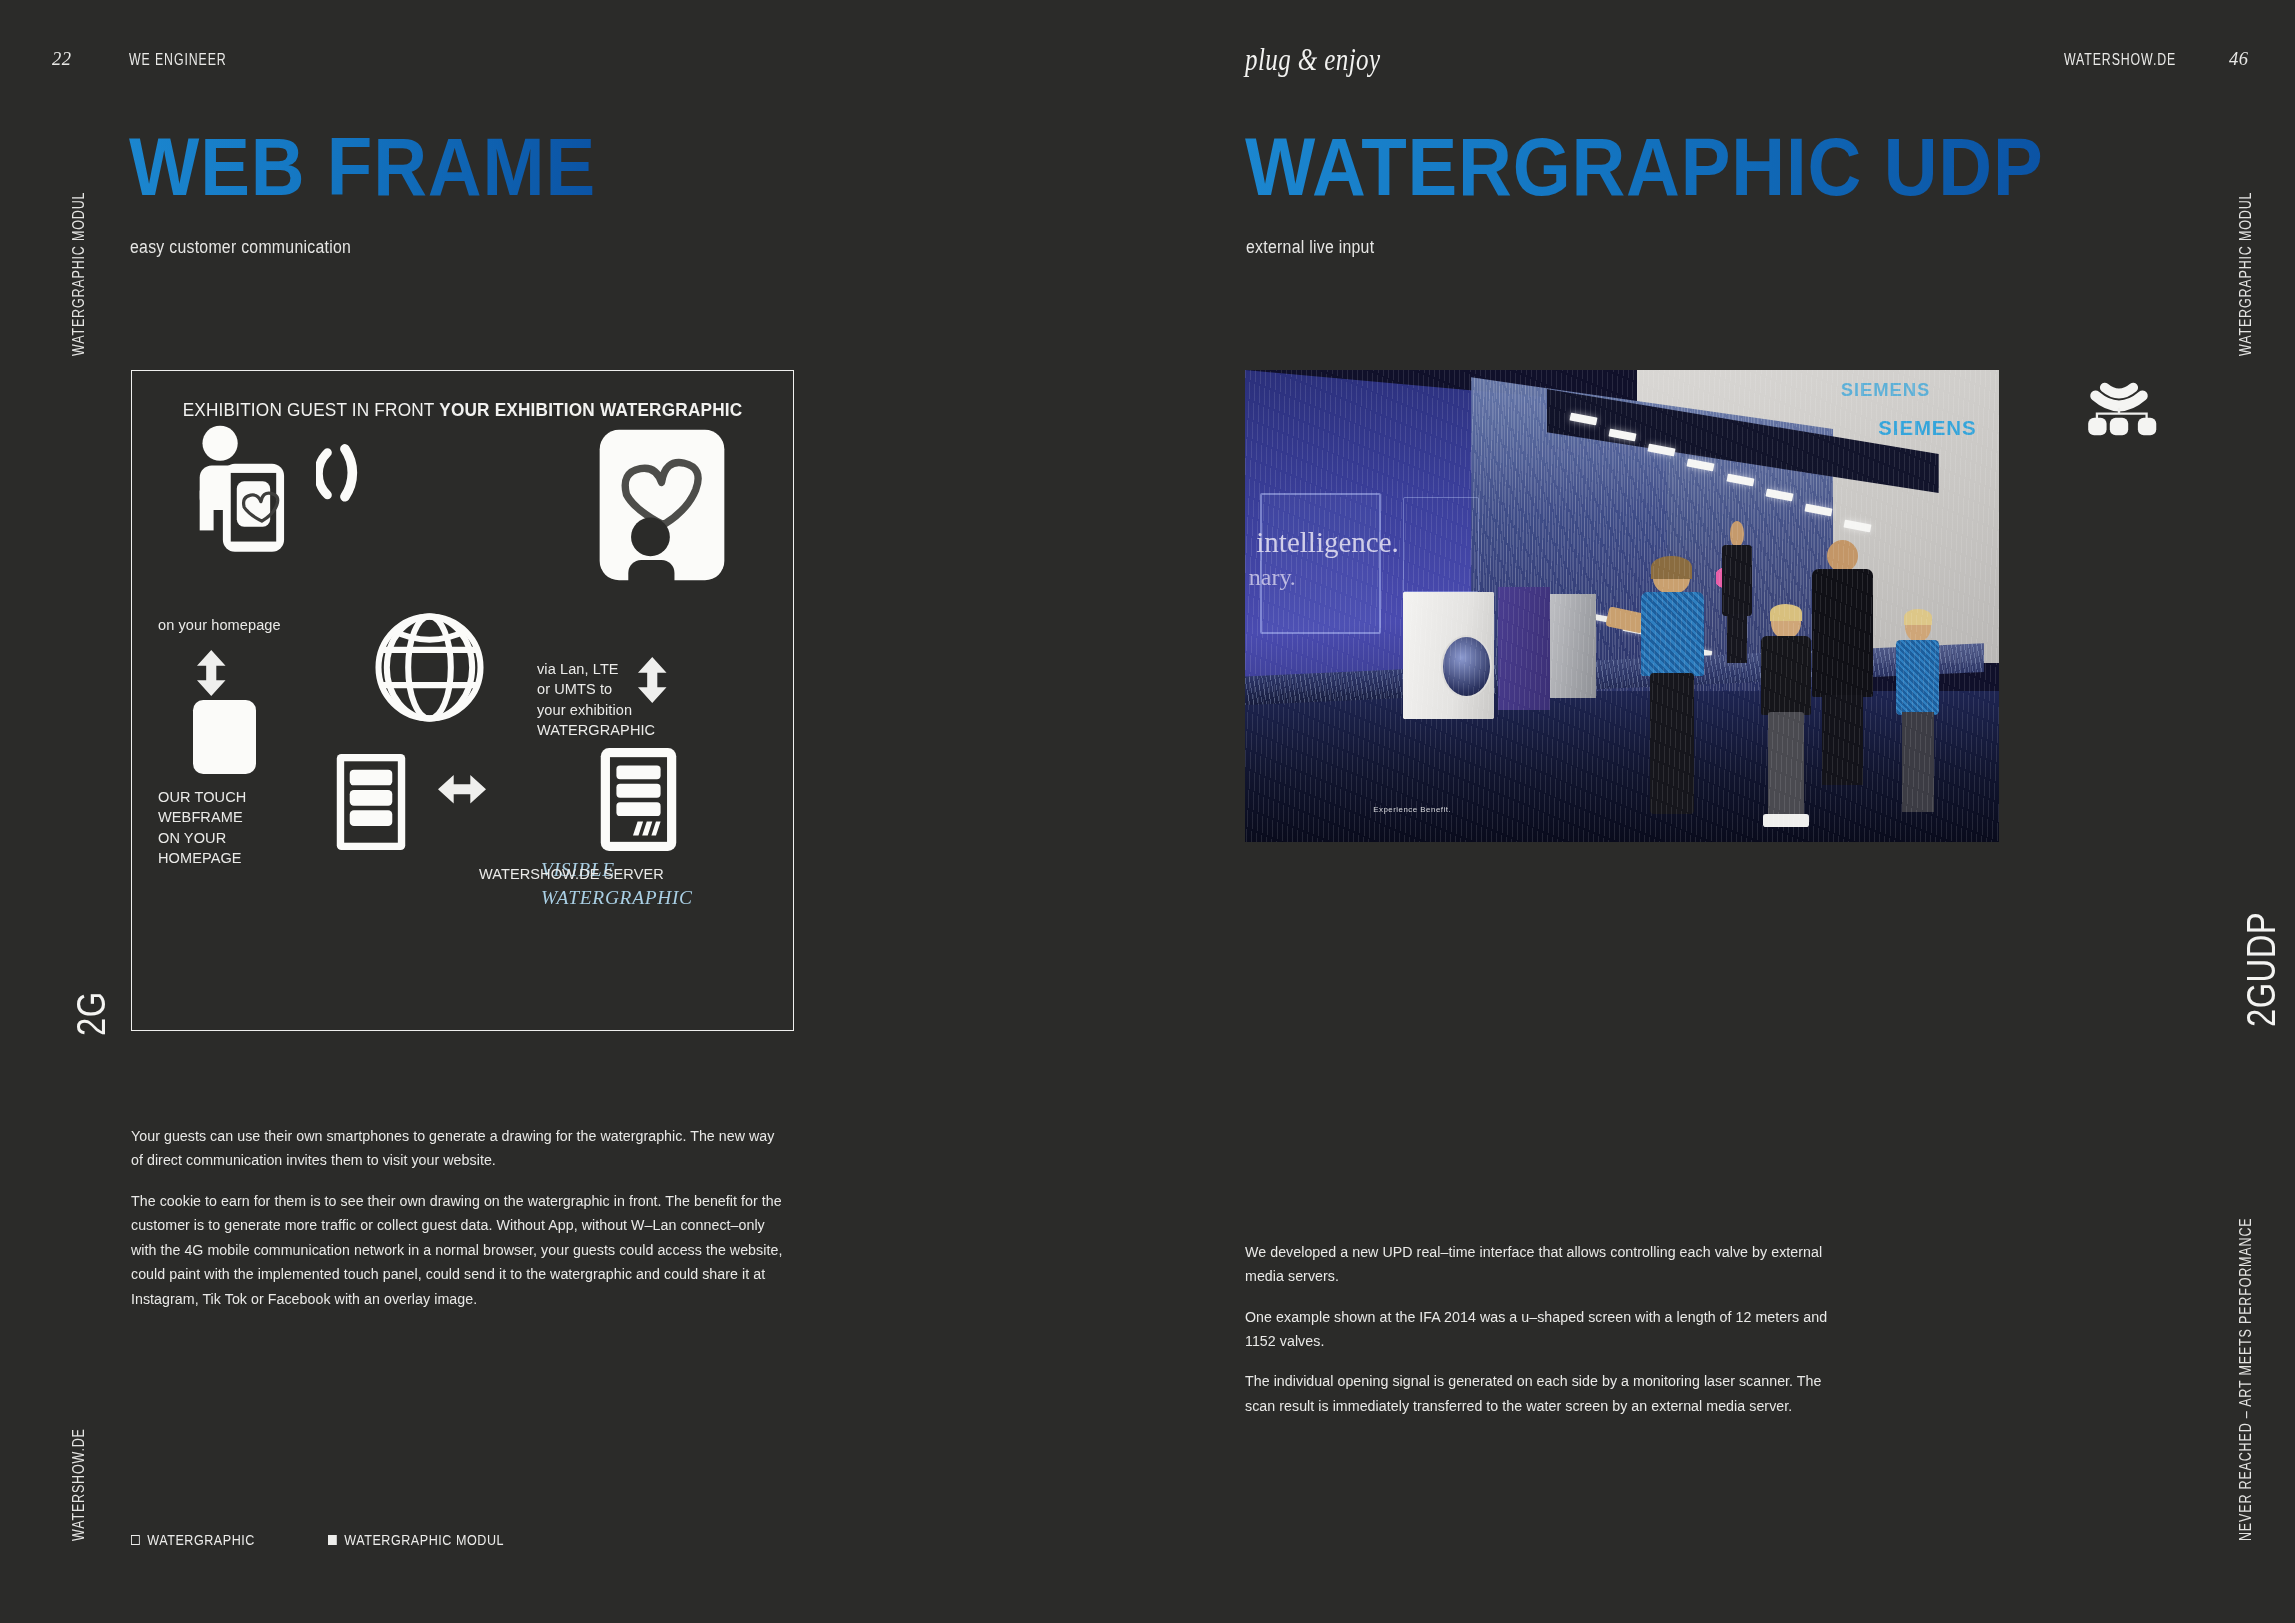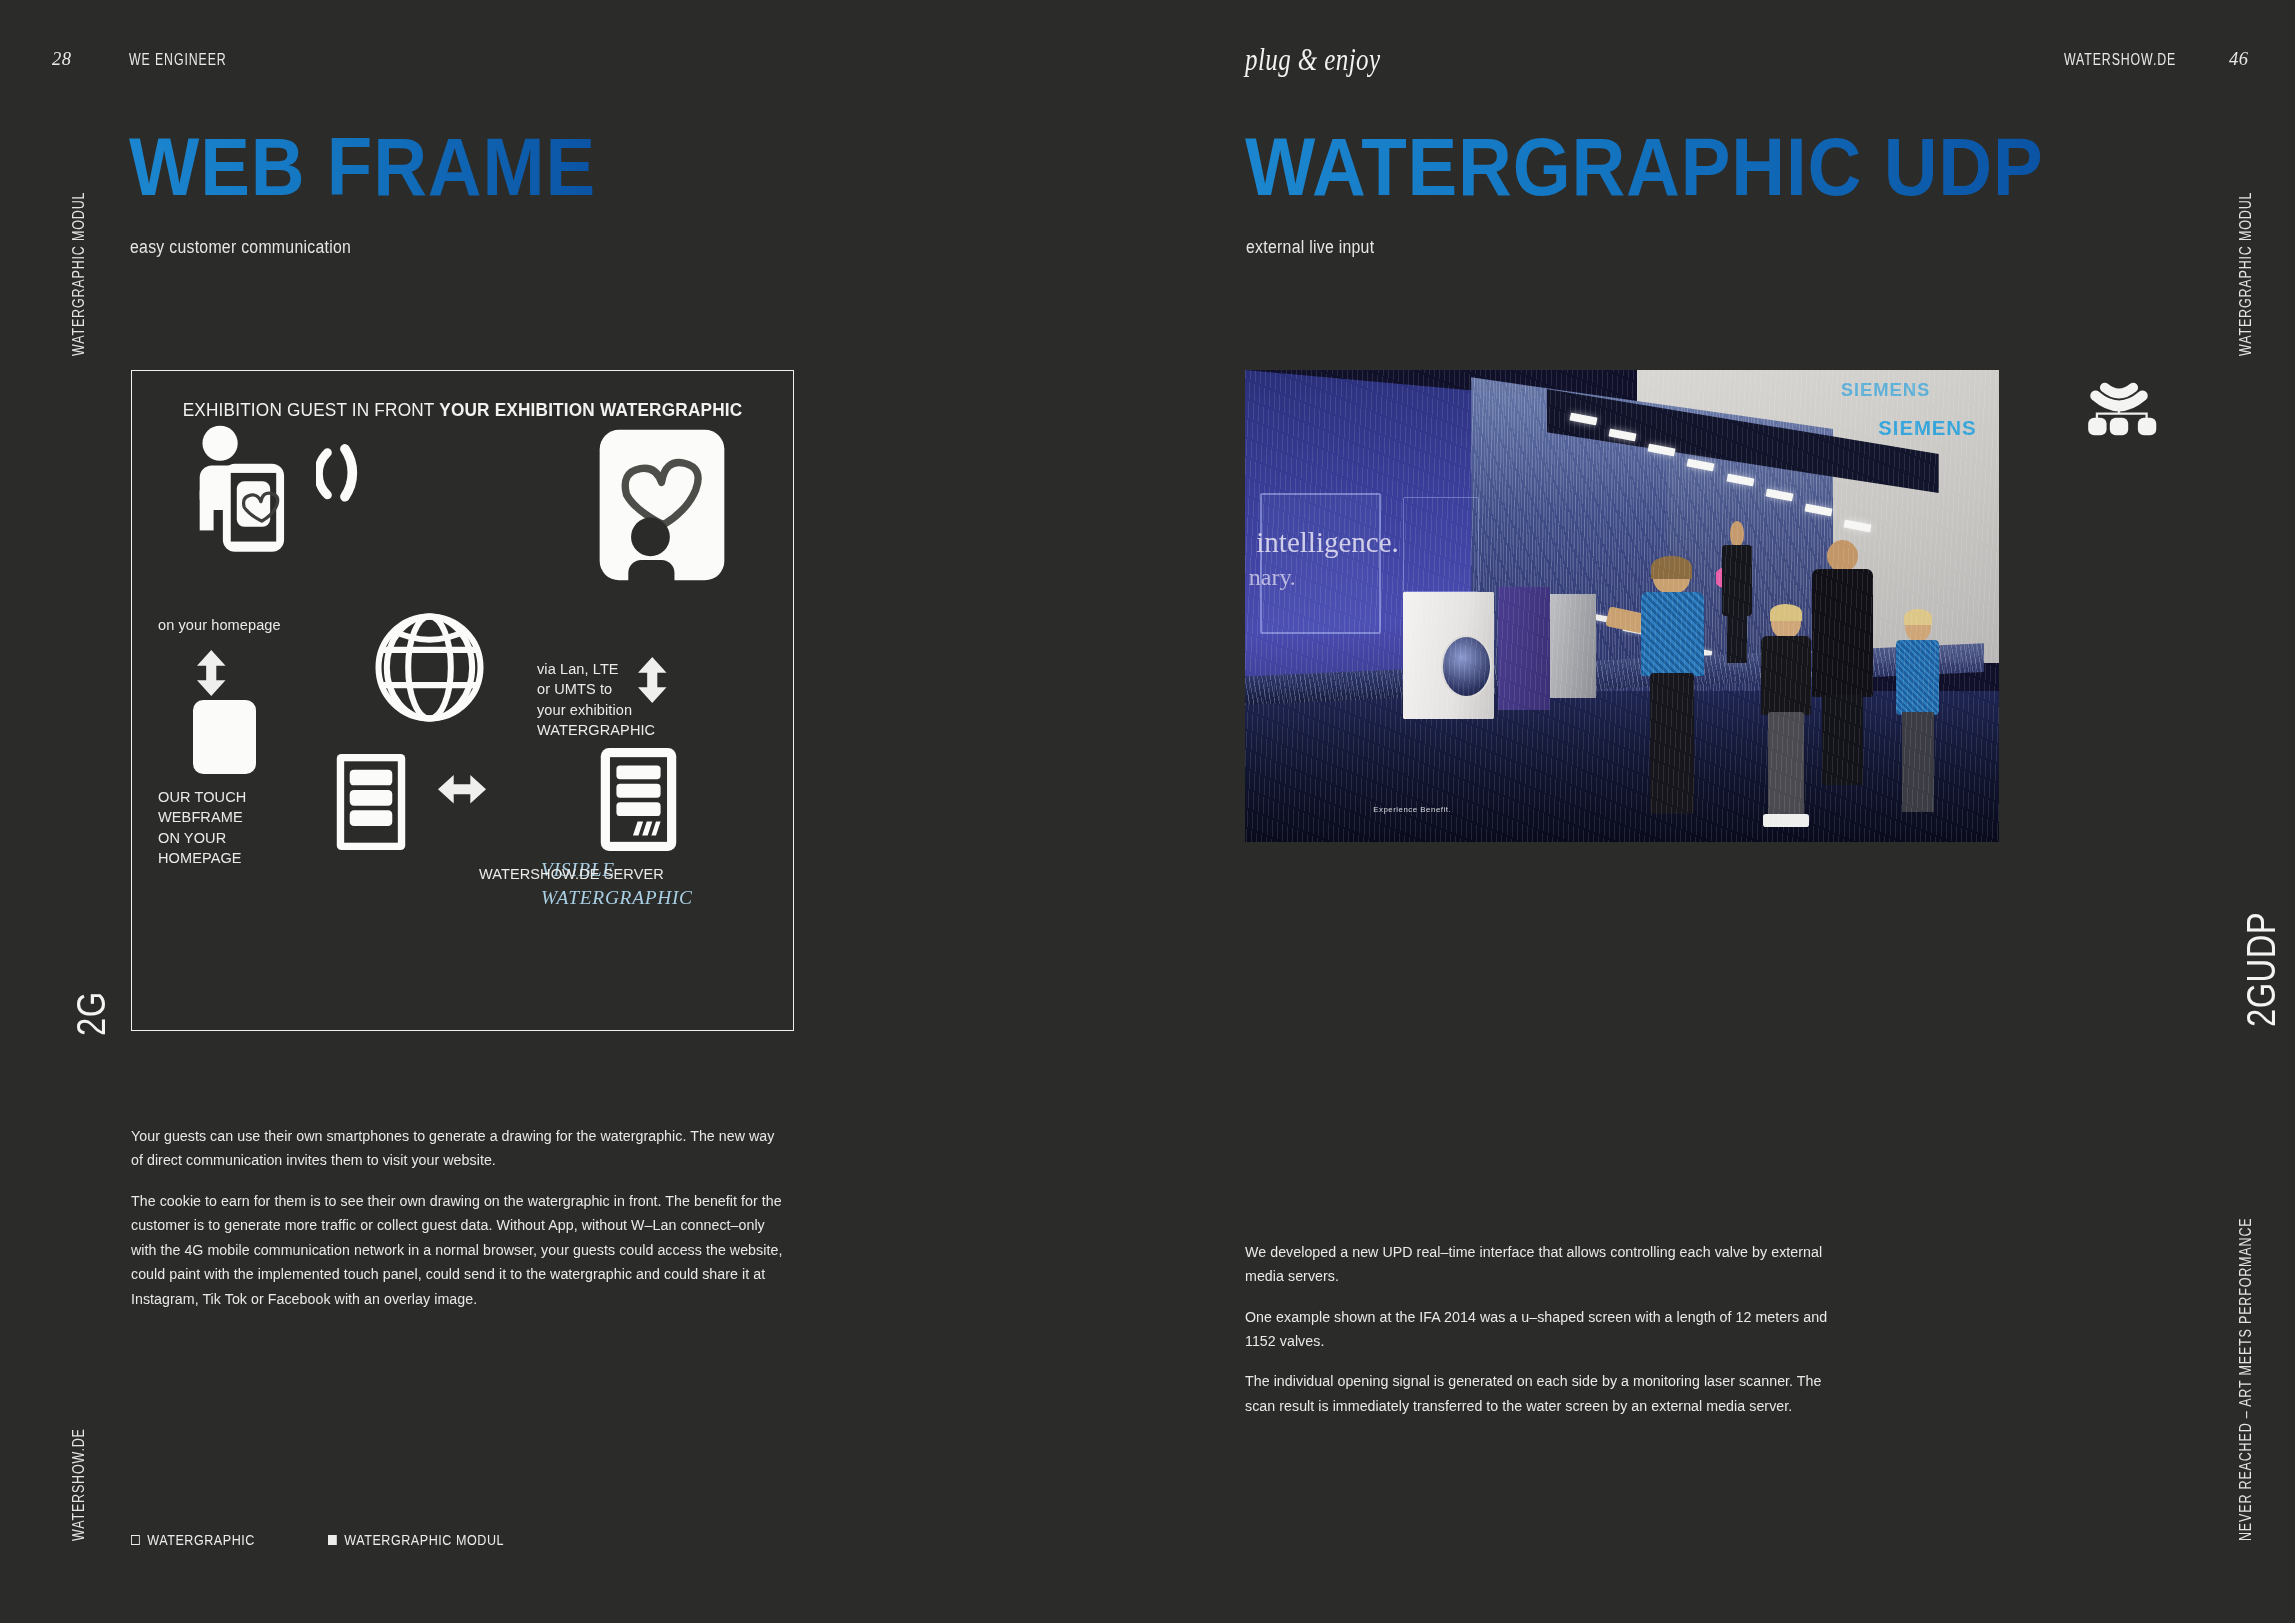--- a/index.html
+++ b/index.html
@@ -298,21 +298,21 @@
   .legend-item.first { margin-right: 56px; }
   .sq { width: 10.2px; height: 10.2px; margin-right: 8.3px; display: inline-block; }
   .sq.open { border: 0.9px solid #ededeb; background: transparent; }
   .sq.filled { background: #ededeb; }
 </style>
 </head>
 <body>
 
 <div class="spread">
 
-  <div class="folio left">28</div>
+  <div class="folio left">22</div>
   <div class="runhead left">WE ENGINEER</div>
 
   <div class="plug-enjoy">plug &amp; enjoy</div>
 
   <div class="runhead rightlabel">WATERSHOW.DE</div>
   <div class="folio right">46</div>
 
   <h1 class="page-title left">WEB FRAME</h1>
   <div class="subtitle left">easy customer communication</div>
 

